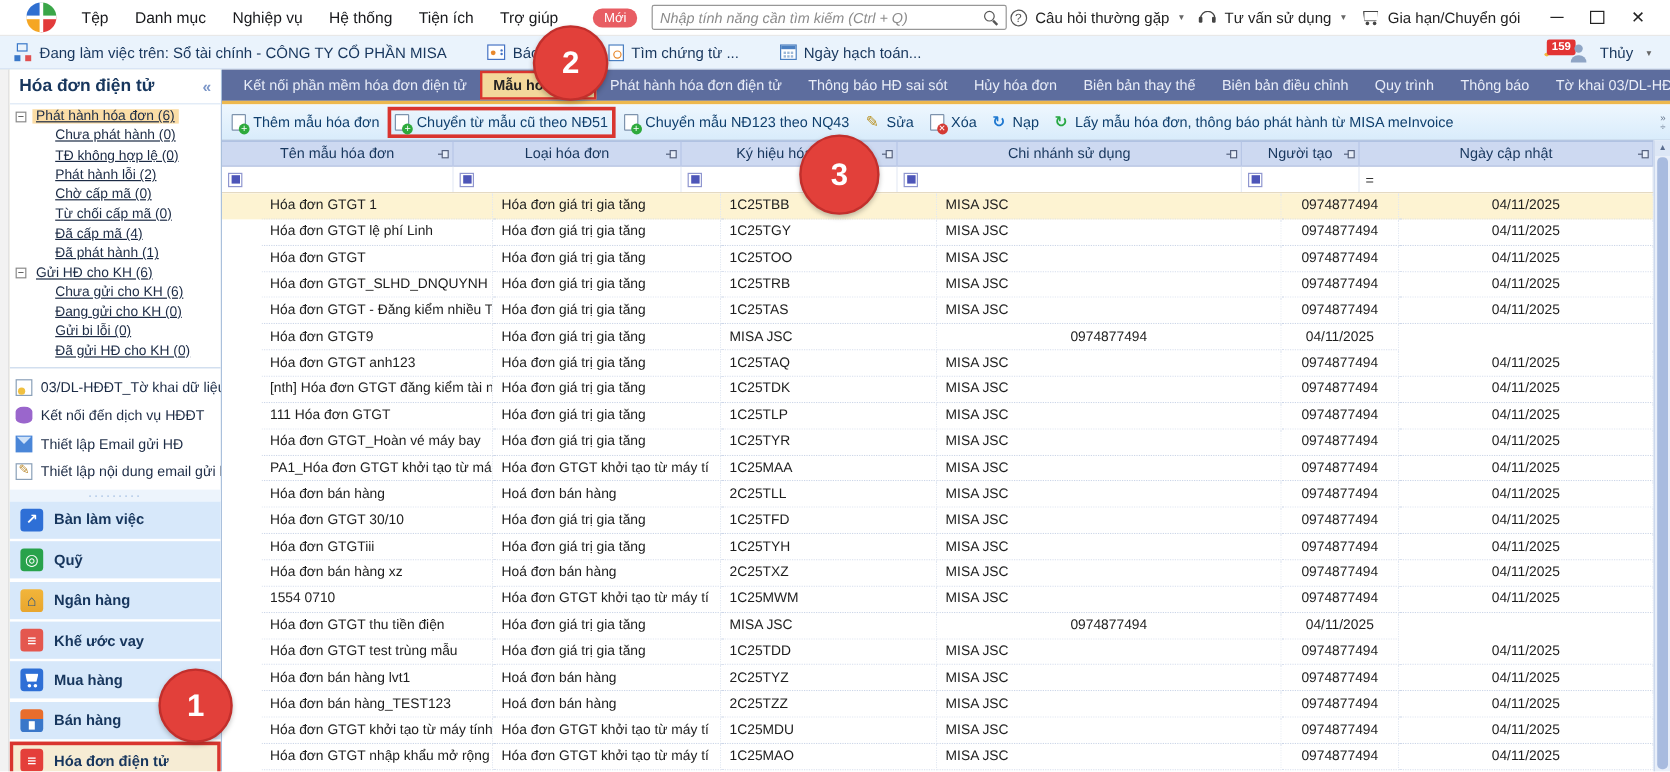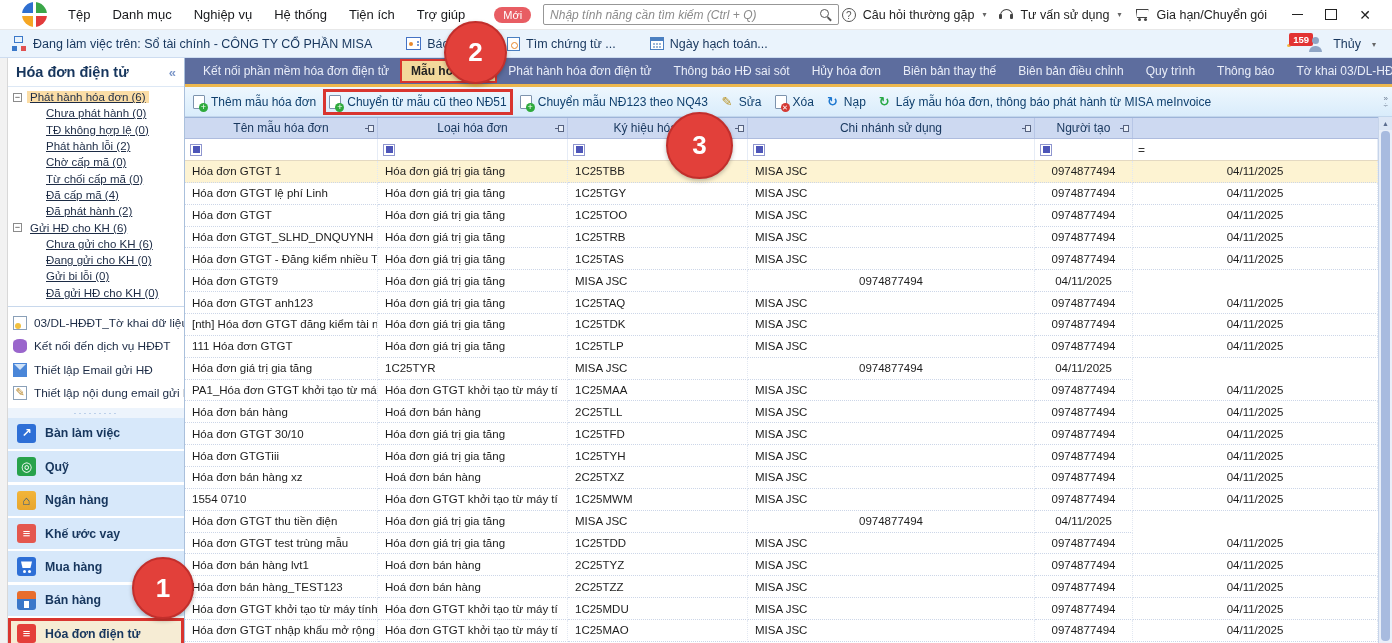--- a/index.html
+++ b/index.html
@@ -163,21 +163,21 @@
     border-right:1px solid #b7c6e6; color:#17365d; font-size:12px; white-space:nowrap; overflow:hidden; }
   .pin { position:absolute; right:3px; top:7px; width:6px; height:7px; border:1px solid #55617e; background:#e8eef8; }
   .pin::before { content:""; position:absolute; left:-4px; top:2px; width:4px; height:1px; background:#55617e; }
   .g-filter { display:grid; grid-template-columns:var(--cols); height:22px; background:#fff;
     border-bottom:1px solid #e4d9c2; }
   .fcell { display:flex; align-items:center; padding-left:5px; border-right:1px solid #e6ecf6;
     color:#333; font-size:12px; }
   .fbox { width:12px; height:12px; border:1px solid #8f96cf; display:flex; align-items:center; justify-content:center; }
   .fbox span { width:7px; height:7px; background:#4d55b8; display:block; }
   .g-rows { height:482px; overflow:hidden; }
-  .trow { display:grid; grid-template-columns:var(--cols); height:21.86px; background:#fff; }
+  .trow { display:grid; grid-template-columns:var(--cols); height:21.86px; background:#fff;padding-left:33px; }
   .trow.sel { background:#fdf3d2; }
   .cell { display:flex; align-items:center; padding-left:7px; font-size:11.5px; color:#1d1d1d;
     border-bottom:1px dotted #ccd6e8; border-right:1px dotted #e2e8f2; white-space:nowrap; overflow:hidden; }
   .cell.ctr { justify-content:center; padding-left:0; }
   .vscroll { position:absolute; right:0; top:59px; width:14px; height:526px; background:#e9eff9;
     border-left:1px solid #c6d4ea; }
   .vs-arrow { height:13px; background:#dde7f6; color:#5b6d90; font-size:7px; text-align:center; line-height:14px; }
   .vs-thumb { position:absolute; top:14px; bottom:2px; left:2px; right:2px; background:#a8bbdf; border-radius:4px; }
 
   
@@ -276,21 +276,21 @@
         <div class="tree-row child">
           <span class="lbl">Chờ cấp mã (0)</span>
         </div>
         <div class="tree-row child">
           <span class="lbl">Từ chối cấp mã (0)</span>
         </div>
         <div class="tree-row child">
           <span class="lbl">Đã cấp mã (4)</span>
         </div>
         <div class="tree-row child">
-          <span class="lbl">Đã phát hành (2)</span>
+          <span class="lbl">Đã phát hành (1)</span>
         </div>
         <div class="tree-row">
           <span class="exp">−</span>
           <span class="lbl">Gửi HĐ cho KH (6)</span>
         </div>
         <div class="tree-row child">
           <span class="lbl">Chưa gửi cho KH (6)</span>
         </div>
         <div class="tree-row child">
           <span class="lbl">Đang gửi cho KH (0)</span>
@@ -416,20 +416,24 @@
             <span class="pin"></span>
           </div>
           <div class="hcell">
             <span>Chi nhánh sử dụng</span>
             <span class="pin"></span>
           </div>
           <div class="hcell">
             <span>Người tạo</span>
             <span class="pin"></span>
           </div>
+          <div class="hcell">
+            <span>Ngày cập nhật</span>
+            <span class="pin"></span>
+          </div>
         </div>
       <div class="g-filter" id="g-filter">
           <div class="fcell">
             <span class="fbox">
               <span></span>
             </span>
           </div>
           <div class="fcell">
             <span class="fbox">
               <span></span>
@@ -520,20 +524,21 @@
           </div>
           <div class="trow">
             <div class="cell">111 Hóa đơn GTGT</div>
             <div class="cell">Hóa đơn giá trị gia tăng</div>
             <div class="cell">1C25TLP</div>
             <div class="cell">MISA JSC</div>
             <div class="cell ctr">0974877494</div>
             <div class="cell ctr">04/11/2025</div>
           </div>
           <div class="trow">
+            <div class="cell">Hóa đơn GTGT_Hoàn vé máy bay</div>
             <div class="cell">Hóa đơn giá trị gia tăng</div>
             <div class="cell">1C25TYR</div>
             <div class="cell">MISA JSC</div>
             <div class="cell ctr">0974877494</div>
             <div class="cell ctr">04/11/2025</div>
           </div>
           <div class="trow">
             <div class="cell">PA1_Hóa đơn GTGT khởi tạo từ máy tính</div>
             <div class="cell">Hóa đơn GTGT khởi tạo từ máy tí</div>
             <div class="cell">1C25MAA</div>

